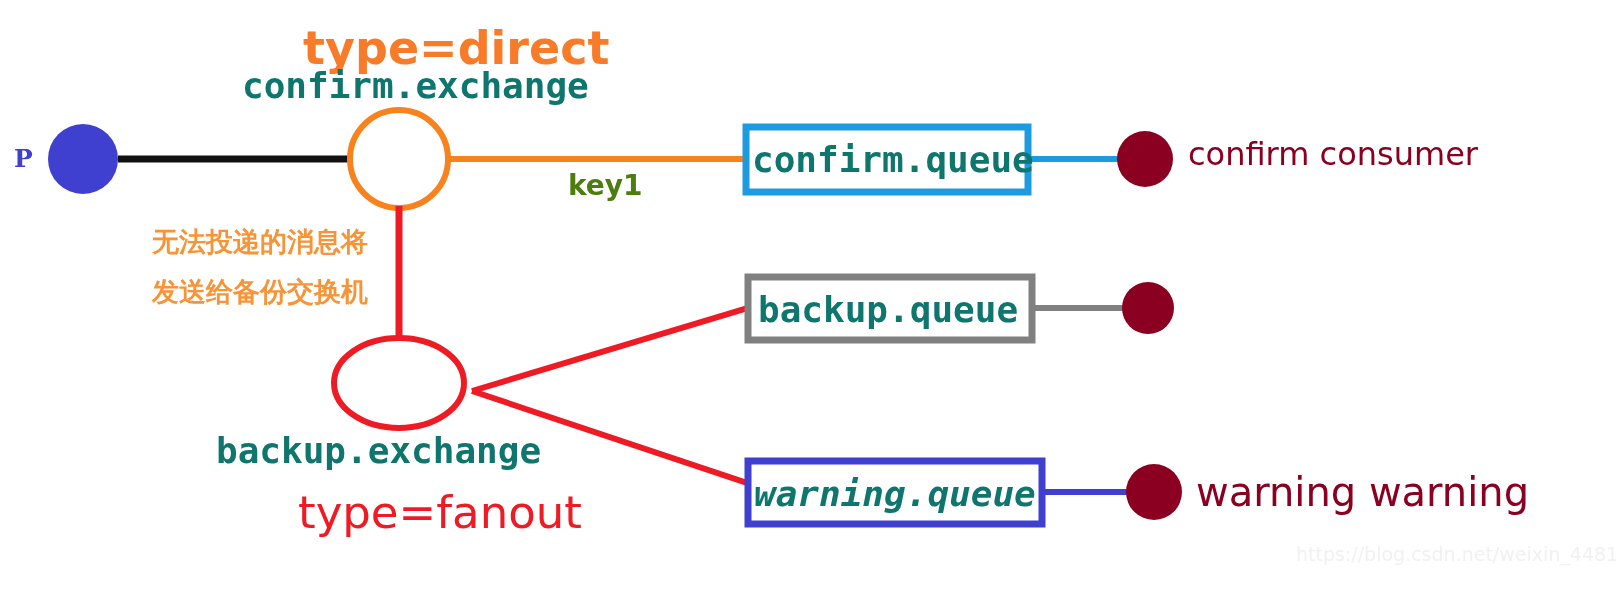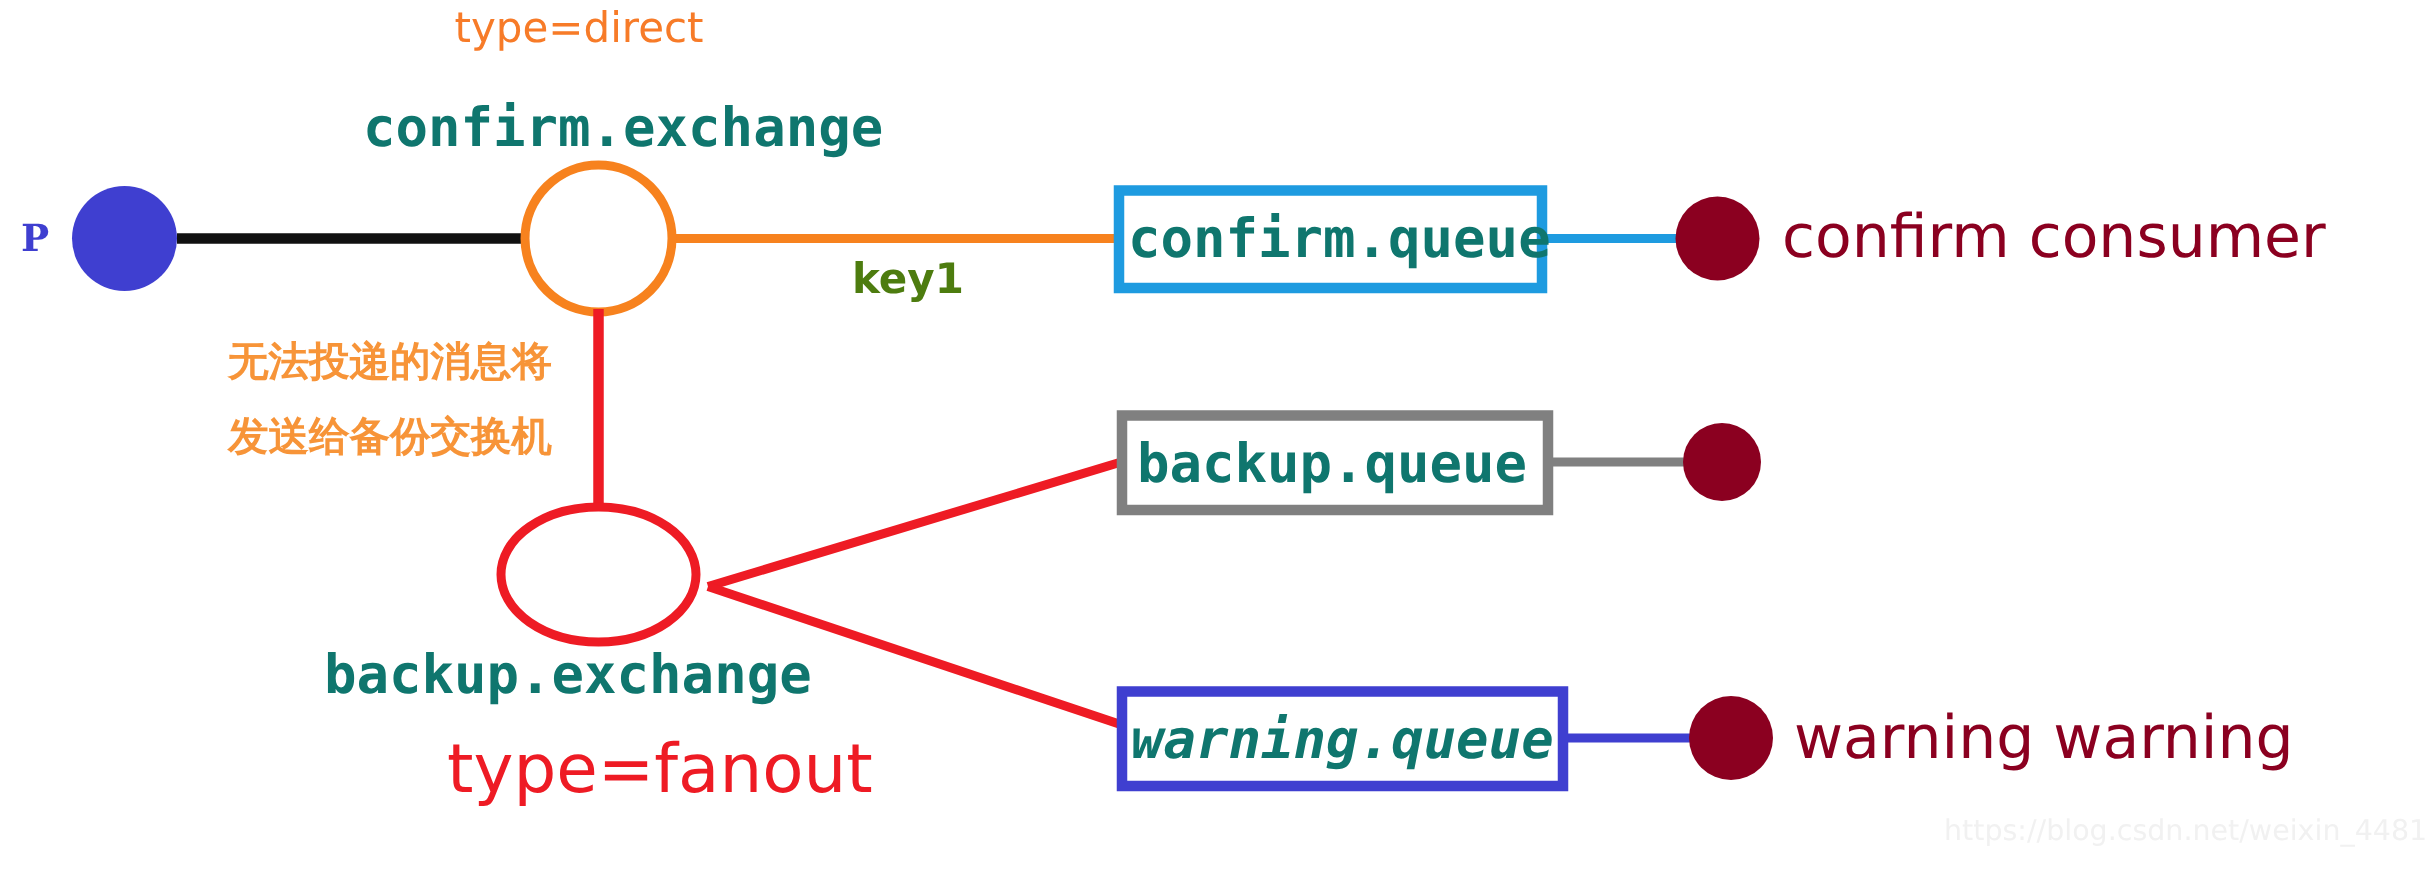--- a/index.html
+++ b/index.html
@@ -102,39 +102,39 @@
 
     <rect x="748" y="461" width="294" height="63" fill="#ffffff" stroke="#3F3FD0" stroke-width="7"></rect>
 
     <circle cx="1145" cy="159" r="28" fill="#8B0020"></circle>
     <circle cx="1148" cy="308" r="26" fill="#8B0020"></circle>
     <circle cx="1154" cy="492" r="28" fill="#8B0020"></circle>
   </svg>
 
   <span class="lbl serif-blue-bold" style="left:14px; top:146px; font-size:25px;">P</span>
 
-  <span class="lbl sans-orange" style="left:303px; top:5px; font-size:28px;">type=direct</span>
+  <span class="lbl sans-orange" style="left:303px; top:25px; font-size:46px;font-weight:bold;">type=direct</span>
 
   <span class="lbl mono-green" style="left:242px; top:68px; font-size:36px;">confirm.exchange</span>
 
   <span class="lbl sans-orange-bold" style="left:568px; top:172px; font-size:28px;">key1</span>
 
   <span class="lbl cjk-orange" style="left:152px; top:228px; font-size:27px;">无法投递的消息将</span>
 
   <span class="lbl mono-green" style="left:216px; top:433px; font-size:36px;">backup.exchange</span>
 
   <span class="lbl cjk-orange" style="left:152px; top:278px; font-size:27px;">发送给备份交换机</span>
 
   <span class="lbl sans-red" style="left:257px; top:490px; font-size:45px;margin-left:41px;">type=fanout</span>
 
   <span class="lbl mono-green" style="left:752px; top:142px; font-size:36px;">confirm.queue</span>
 
   <span class="lbl mono-green" style="left:758px; top:292px; font-size:36px;">backup.queue</span>
 
   <span class="lbl mono-green" style="left:754px; top:476px; font-size:36px;font-style:italic;">warning.queue</span>
 
-  <span class="lbl sans-maroon" style="left:1188px; top:138px; font-size:40px;">confirm consumer</span>
+  <span class="lbl sans-maroon" style="left:1188px; top:138px; font-size:32px;">confirm consumer</span>
 
   <span class="lbl sans-maroon" style="left:1196px; top:472px; font-size:40px;">warning warning</span>
 
   <span class="lbl watermark" style="left:1296px; top:545px;">https://blog.csdn.net/weixin_44818598</span>
 
 </div>
 
 </body></html>

